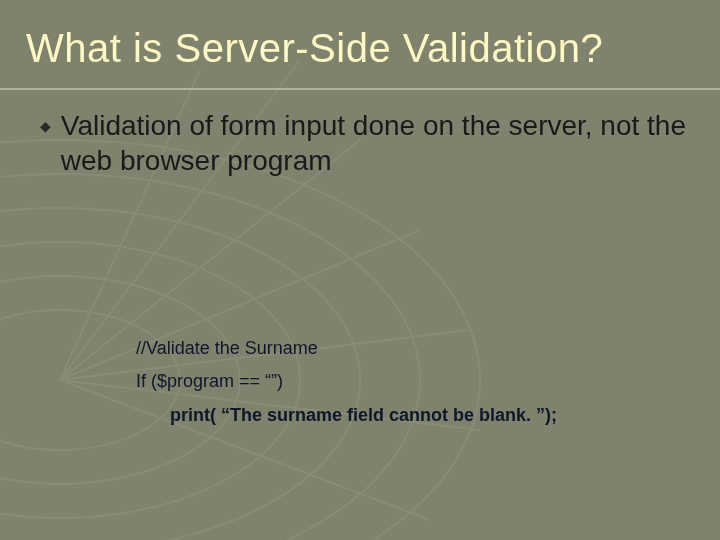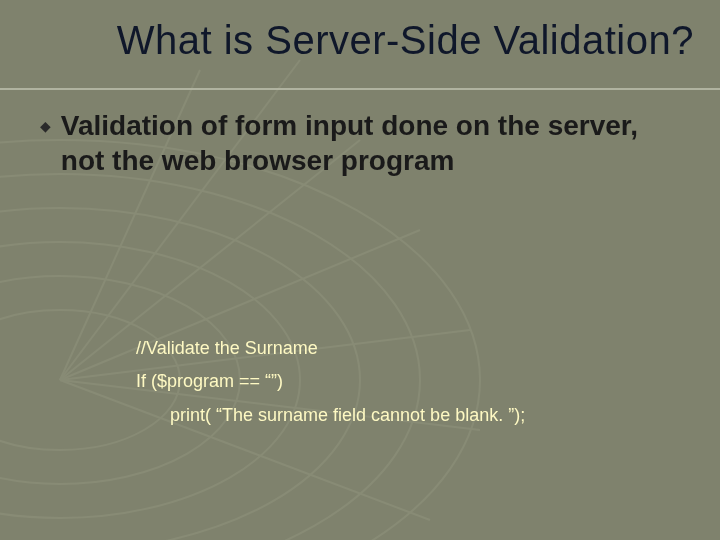--- a/index.html
+++ b/index.html
@@ -21,28 +21,27 @@
   .bg-art {
     position: absolute;
     top: 0; left: 0;
     width: 720px;
     height: 540px;
     pointer-events: none;
     opacity: 0.28;
   }
   .title {
     position: absolute;
-    top: 18px;
+    top: 26px;
     left: 26px;
     right: 26px;
     font-family: Arial, Helvetica, sans-serif;
     font-size: 40px;
-    color: #0f172a;
+    color: #fef9c3;
     letter-spacing: 0.5px;
-    text-align: right;
   }
   .rule {
     position: absolute;
     top: 88px;
     left: 0;
     width: 720px;
     height: 0;
     border-top: 2px solid #b6b8a5;
     opacity: 0.9;
   }
@@ -60,33 +59,33 @@
     flex: 0 0 auto;
     margin-top: 10px;
     margin-right: 10px;
     font-size: 14px;
     color: #2a2a2a;
   }
   .bullet-text {
     font-size: 28px;
     line-height: 1.25;
     color: #1a1a1a;
-    font-weight: bold;
   }
   .code-block {
     position: absolute;
     top: 332px;
     left: 136px;
     right: 40px;
     font-size: 18px;
     line-height: 1.85;
-    color: #fef9c3;
+    color: #0f172a;
   }
   .code-line.indent {
     padding-left: 34px;
+    font-weight: bold;
   }
 </style>
 </head>
 <body>
 
 <div class="slide">
 
   <svg class="bg-art" viewBox="0 0 720 540" preserveAspectRatio="none">
     <g stroke="#9fa38c" stroke-width="2" fill="none">
       <ellipse cx="60" cy="380" rx="420" ry="240"></ellipse>

